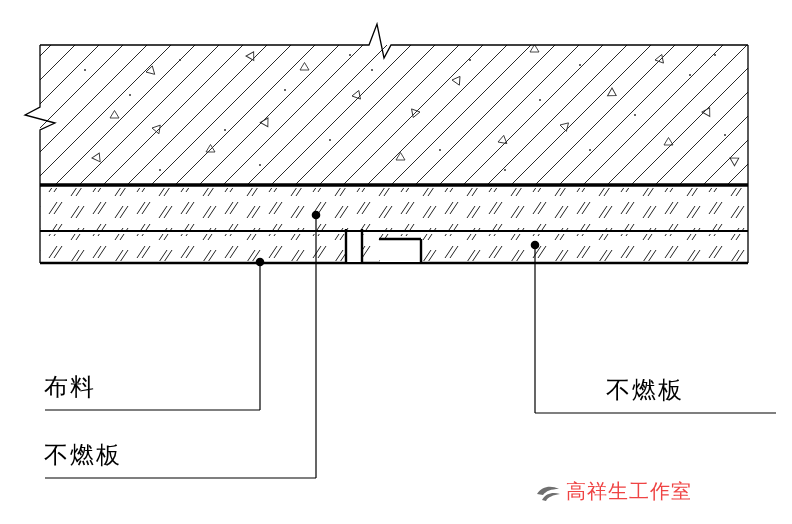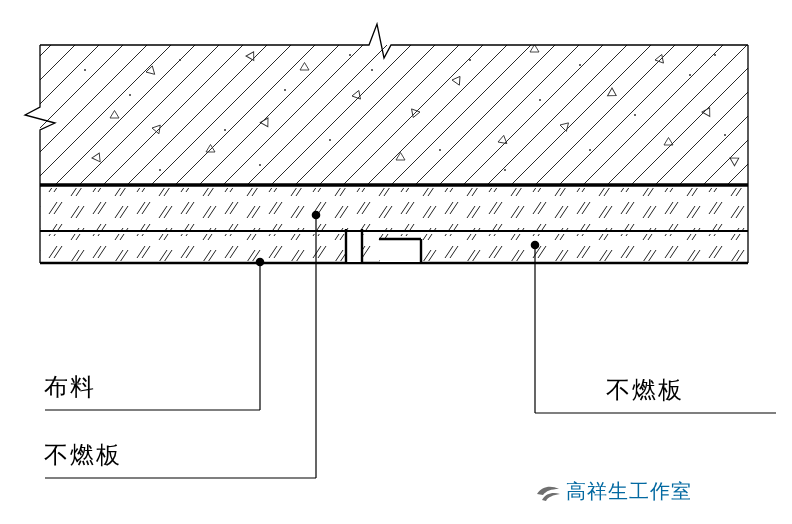--- a/index.html
+++ b/index.html
@@ -20,21 +20,21 @@
     white-space: nowrap;
     line-height: 1.1;
   }
   .watermark {
     position: absolute;
     right: 8px;
     top: 478px;
     display: flex;
     align-items: center;
     gap: 5px;
-    color: #0369a1;
+    color: #ef4444;
     font-size: 20px;
     letter-spacing: 1px;
   }
   .watermark .logo { width: 26px; height: 22px; }
 </style>
 </head>
 <body>
 
 <div id="stage">
 

